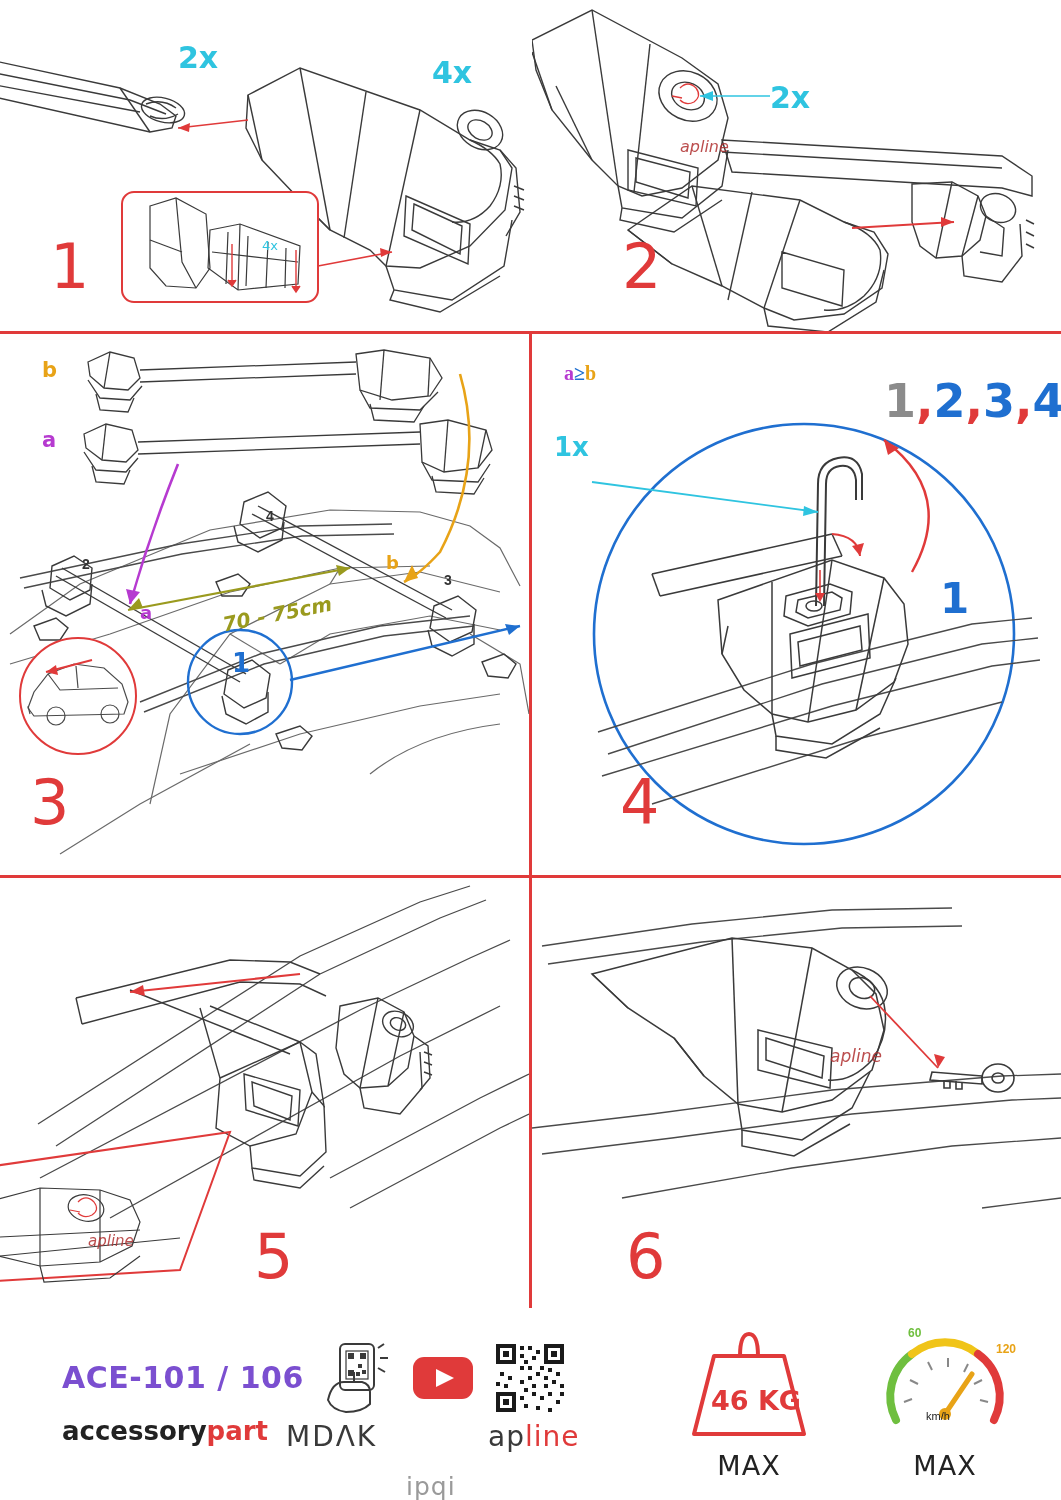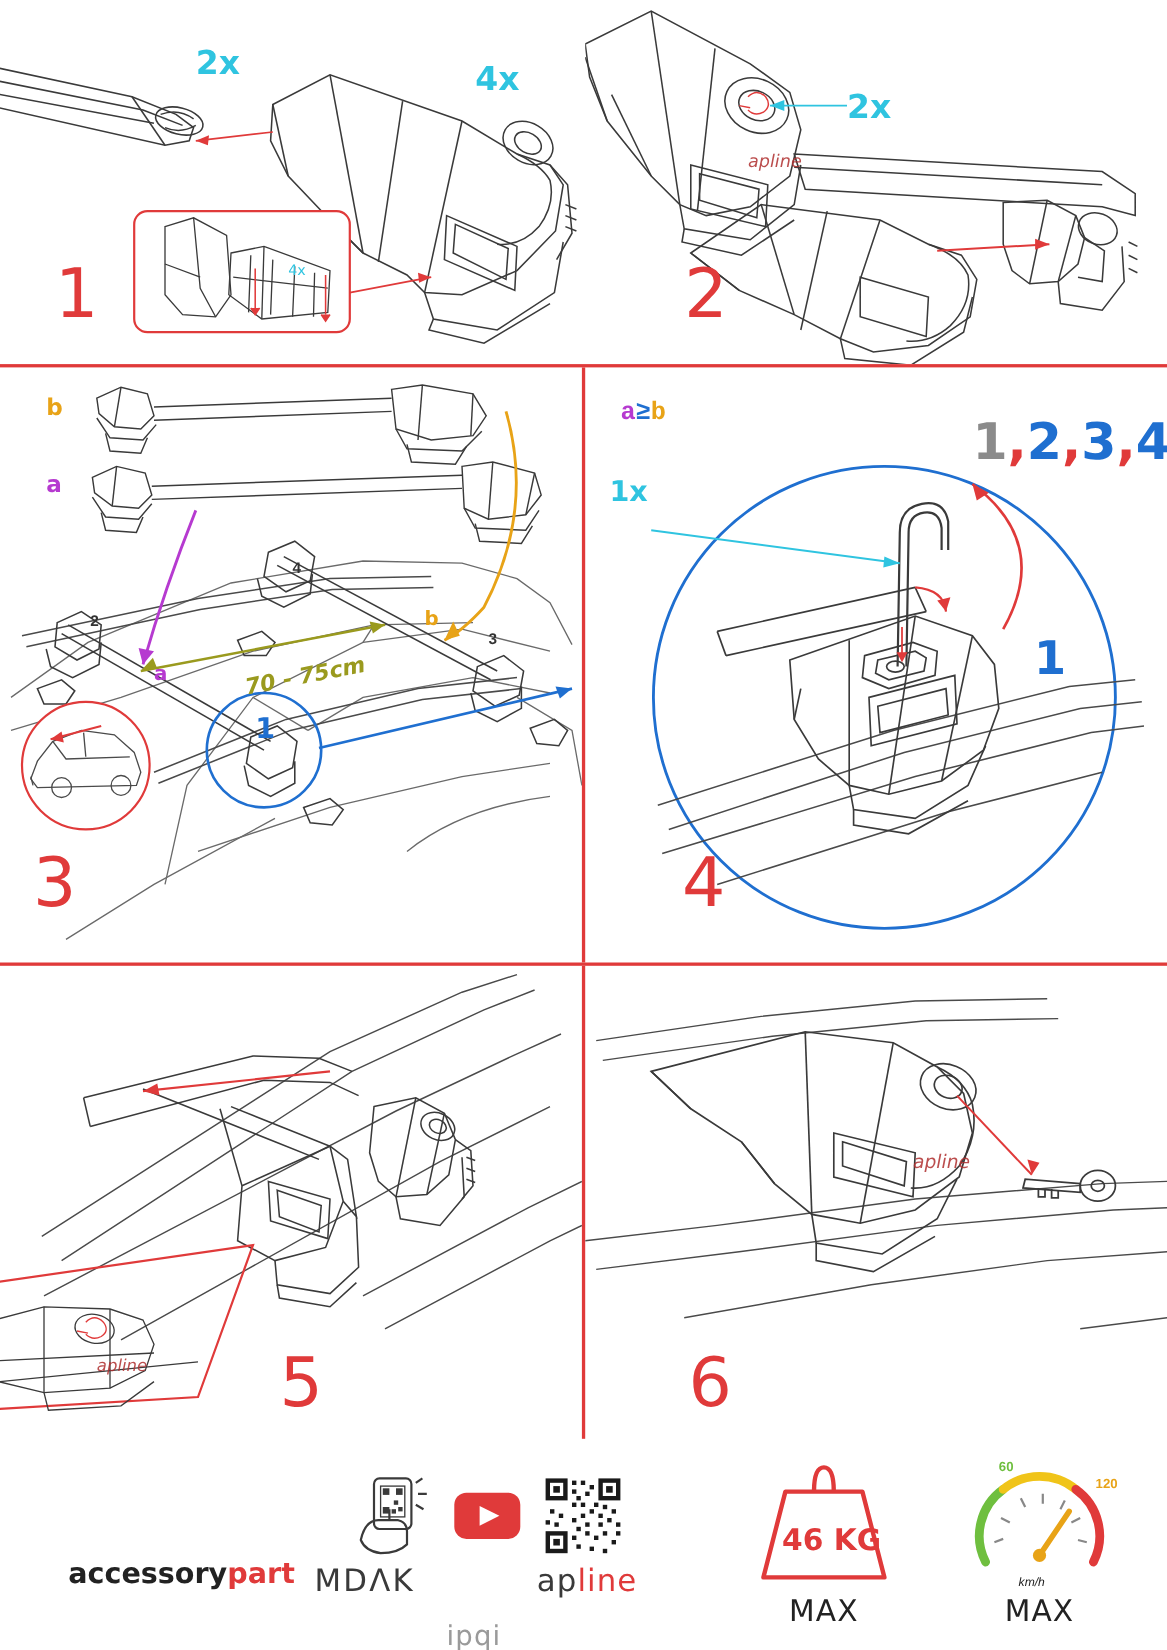--- a/index.html
+++ b/index.html
@@ -54,23 +54,23 @@
   .lbl {
     position: absolute;
     font-size: 21px;
     font-weight: 700;
     font-family: "DejaVu Sans", sans-serif;
   }
   .lbl-b { color: #e8a317; }
   .lbl-a { color: #b63ad0; }
   .ab {
     position: absolute;
-    font-size: 23px;
-    font-weight: 700;
-    font-family: Liberation Mono, monospace;
+    font-size: 20px;
+    font-weight: 700;
+    font-family: Liberation Serif, serif;
   }
   .dim {
     position: absolute;
     color: #9a9a1e;
     font-style: italic;
     font-size: 20px;
     font-weight: 700;
     font-family: "DejaVu Sans", sans-serif;
   }
   .bignums {
@@ -564,20 +564,21 @@
         <path d="M338 118 L406 190"></path>
         <path d="M406 190 l-4 -14 l11 3 z" fill="#e03a3a" stroke="none"></path>
       </g>
       <text x="298" y="184" fill="#b03030" font-size="17" font-style="italic" font-family="DejaVu Sans, sans-serif" opacity="0.85">apline</text>
     </svg>
     <div class="stepnum" style="left:94px; top:348px;">6</div>
   </div>
 
   <div class="panel" style="left:0; top:1308px; width:1061px; height:192px;">
 
+    <div class="footer-code" style="left:62px; top:52px;">ACE-101 / 106</div>
 
     <div class="brand1" style="left:62px; top:108px; font-size:26px;">
       <span class="dark">accessory</span><span class="red">part</span>
     </div>
 
     <svg style="position:absolute; left:318px; top:34px;" width="76" height="72" viewBox="0 0 76 72">
       <rect x="22" y="2" width="34" height="46" rx="5" fill="none" stroke="#3a3a3a" stroke-width="2"></rect>
       <rect x="28" y="9" width="22" height="28" fill="none" stroke="#3a3a3a" stroke-width="1.2"></rect>
       <g fill="#3a3a3a">
         <rect x="30" y="11" width="6" height="6"></rect>
@@ -673,21 +674,21 @@
         <path d="M68 36 L68 45"></path>
           <path d="M88 42 L84 50"></path>
           <path d="M102 58 L94 62"></path>
           <path d="M108 80 L100 78"></path>
       </g>
       <path d="M65 92 L92 52" stroke="#e8a317" stroke-width="5" stroke-linecap="round" fill="none"></path>
       <circle cx="65" cy="92" r="6" fill="#e8a317"></circle>
     </svg>
     <div class="gaugenum" style="left:908px; top:18px;">60</div>
     <div class="gaugenum hi" style="left:996px; top:34px;">120</div>
-    <div class="kmh" style="left:926px; top:125px;font-style:italic;">km/h</div>
+    <div class="kmh" style="left:926px; top:102px;">km/h</div>
     <div class="maxtxt" style="left:880px; top:142px; width:130px; text-align:center;">MAX</div>
   </div>
 
   <div class="ab" style="left:564px; top:362px;">
     <span style="color:#b63ad0;">a</span><span style="color:#1f6fd0;">≥</span><span style="color:#e8a317;">b</span>
     <span class="hidden-text">a≥b</span>
   </div>
 
 </div>
 

